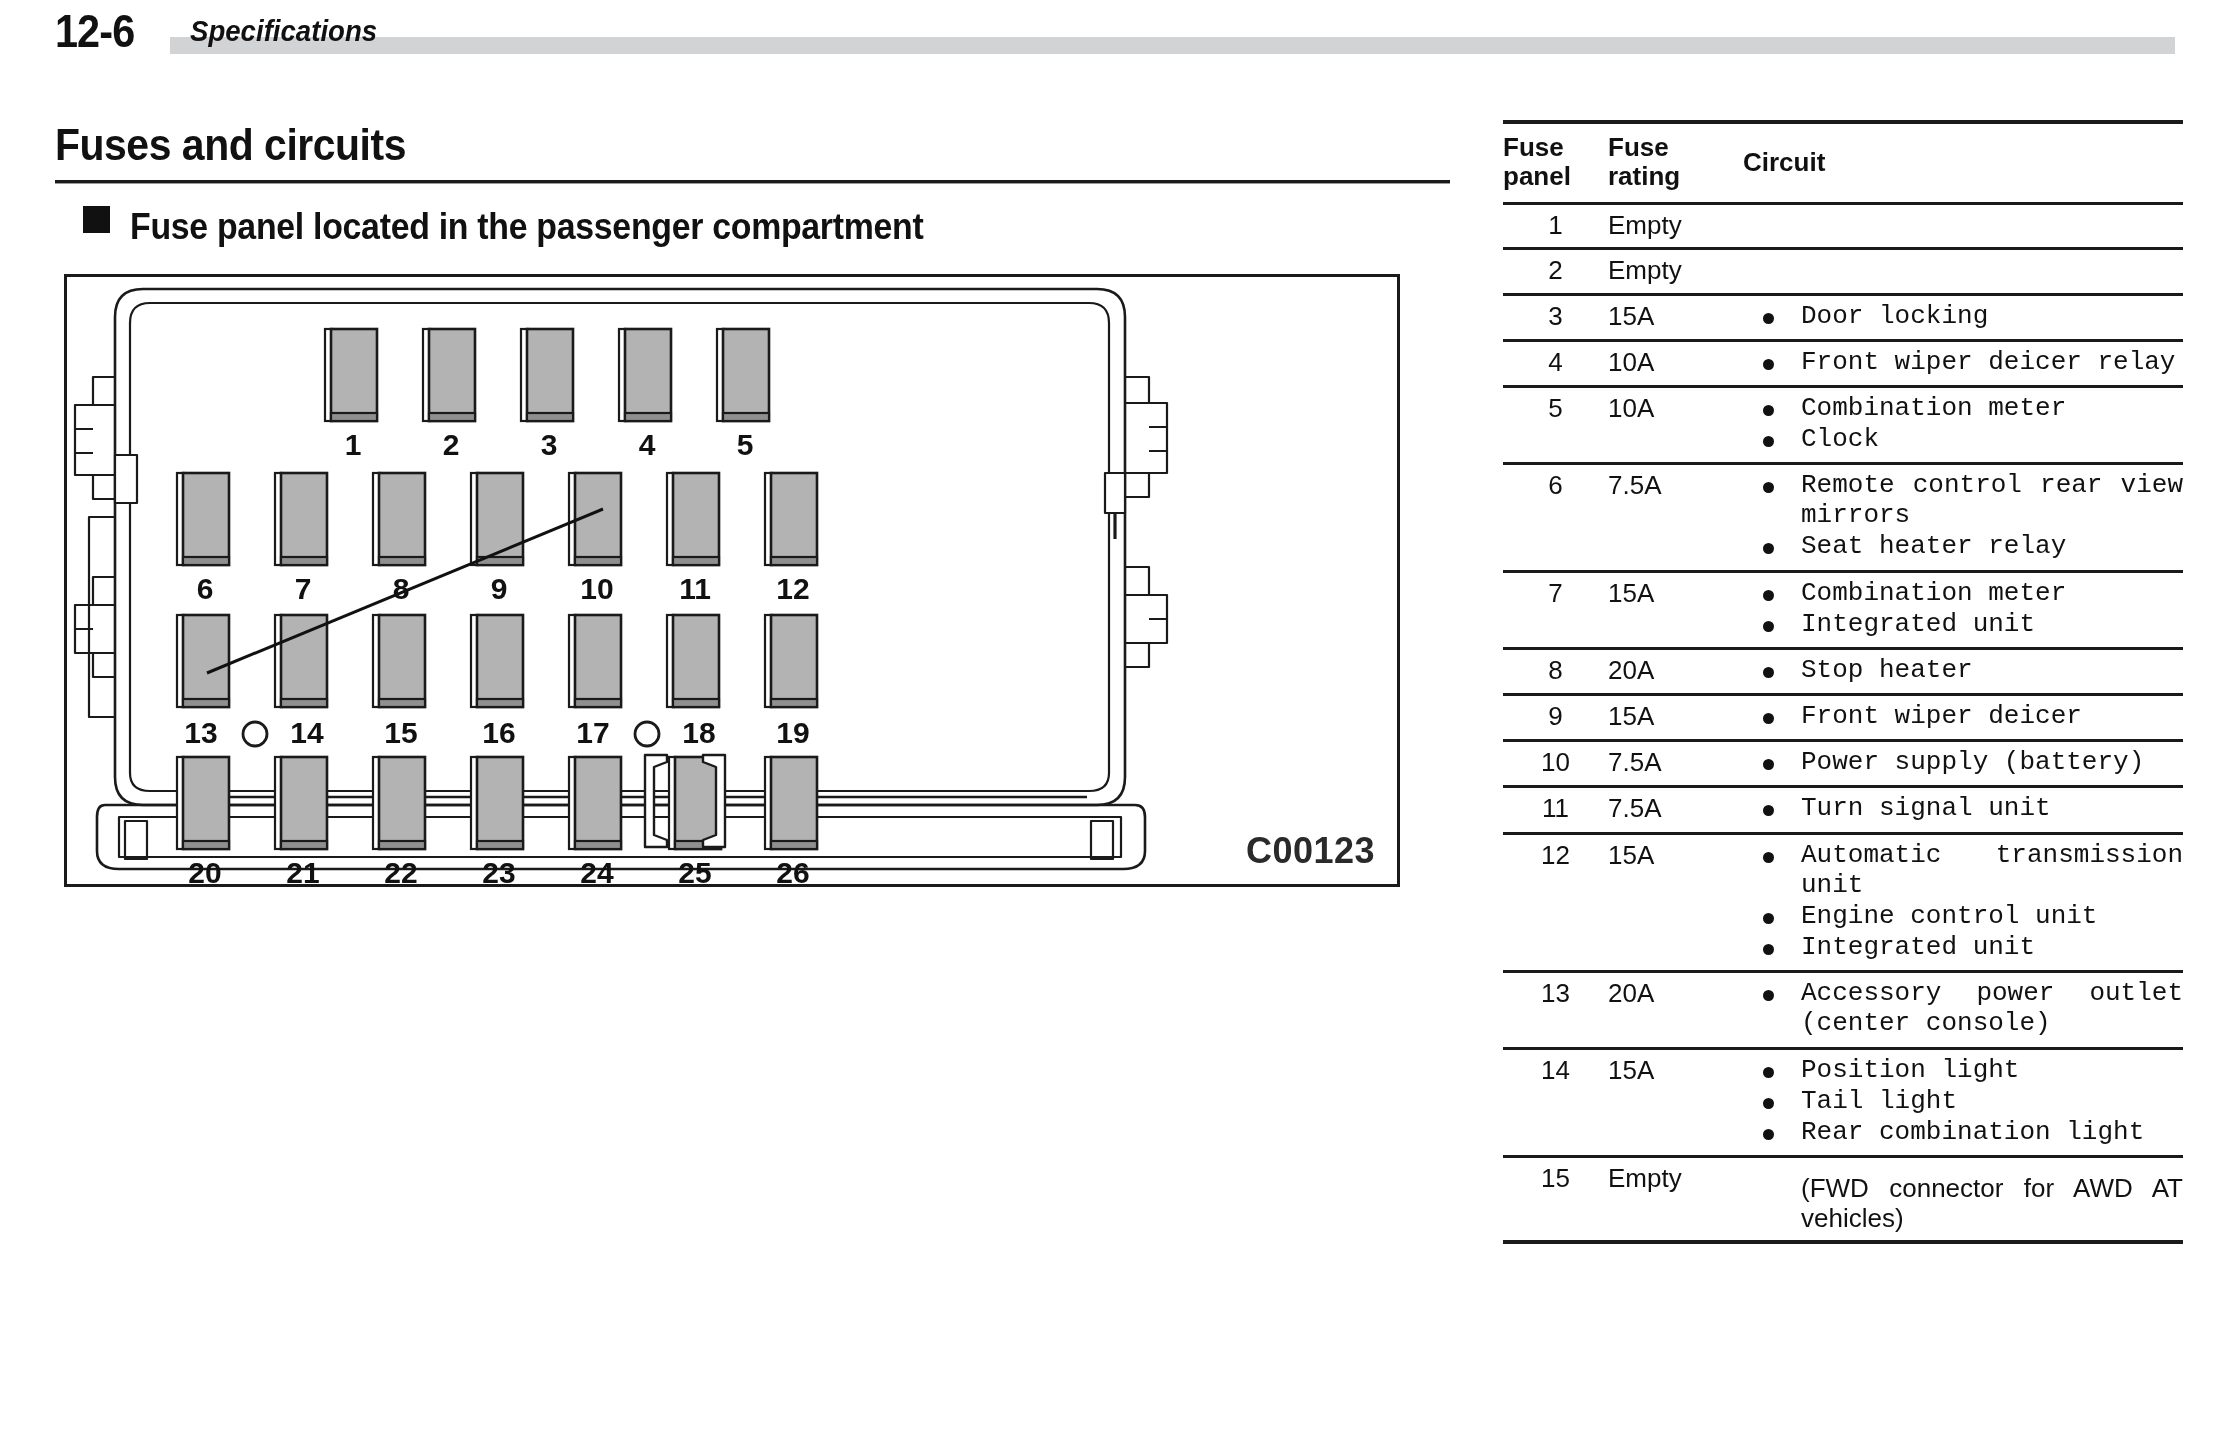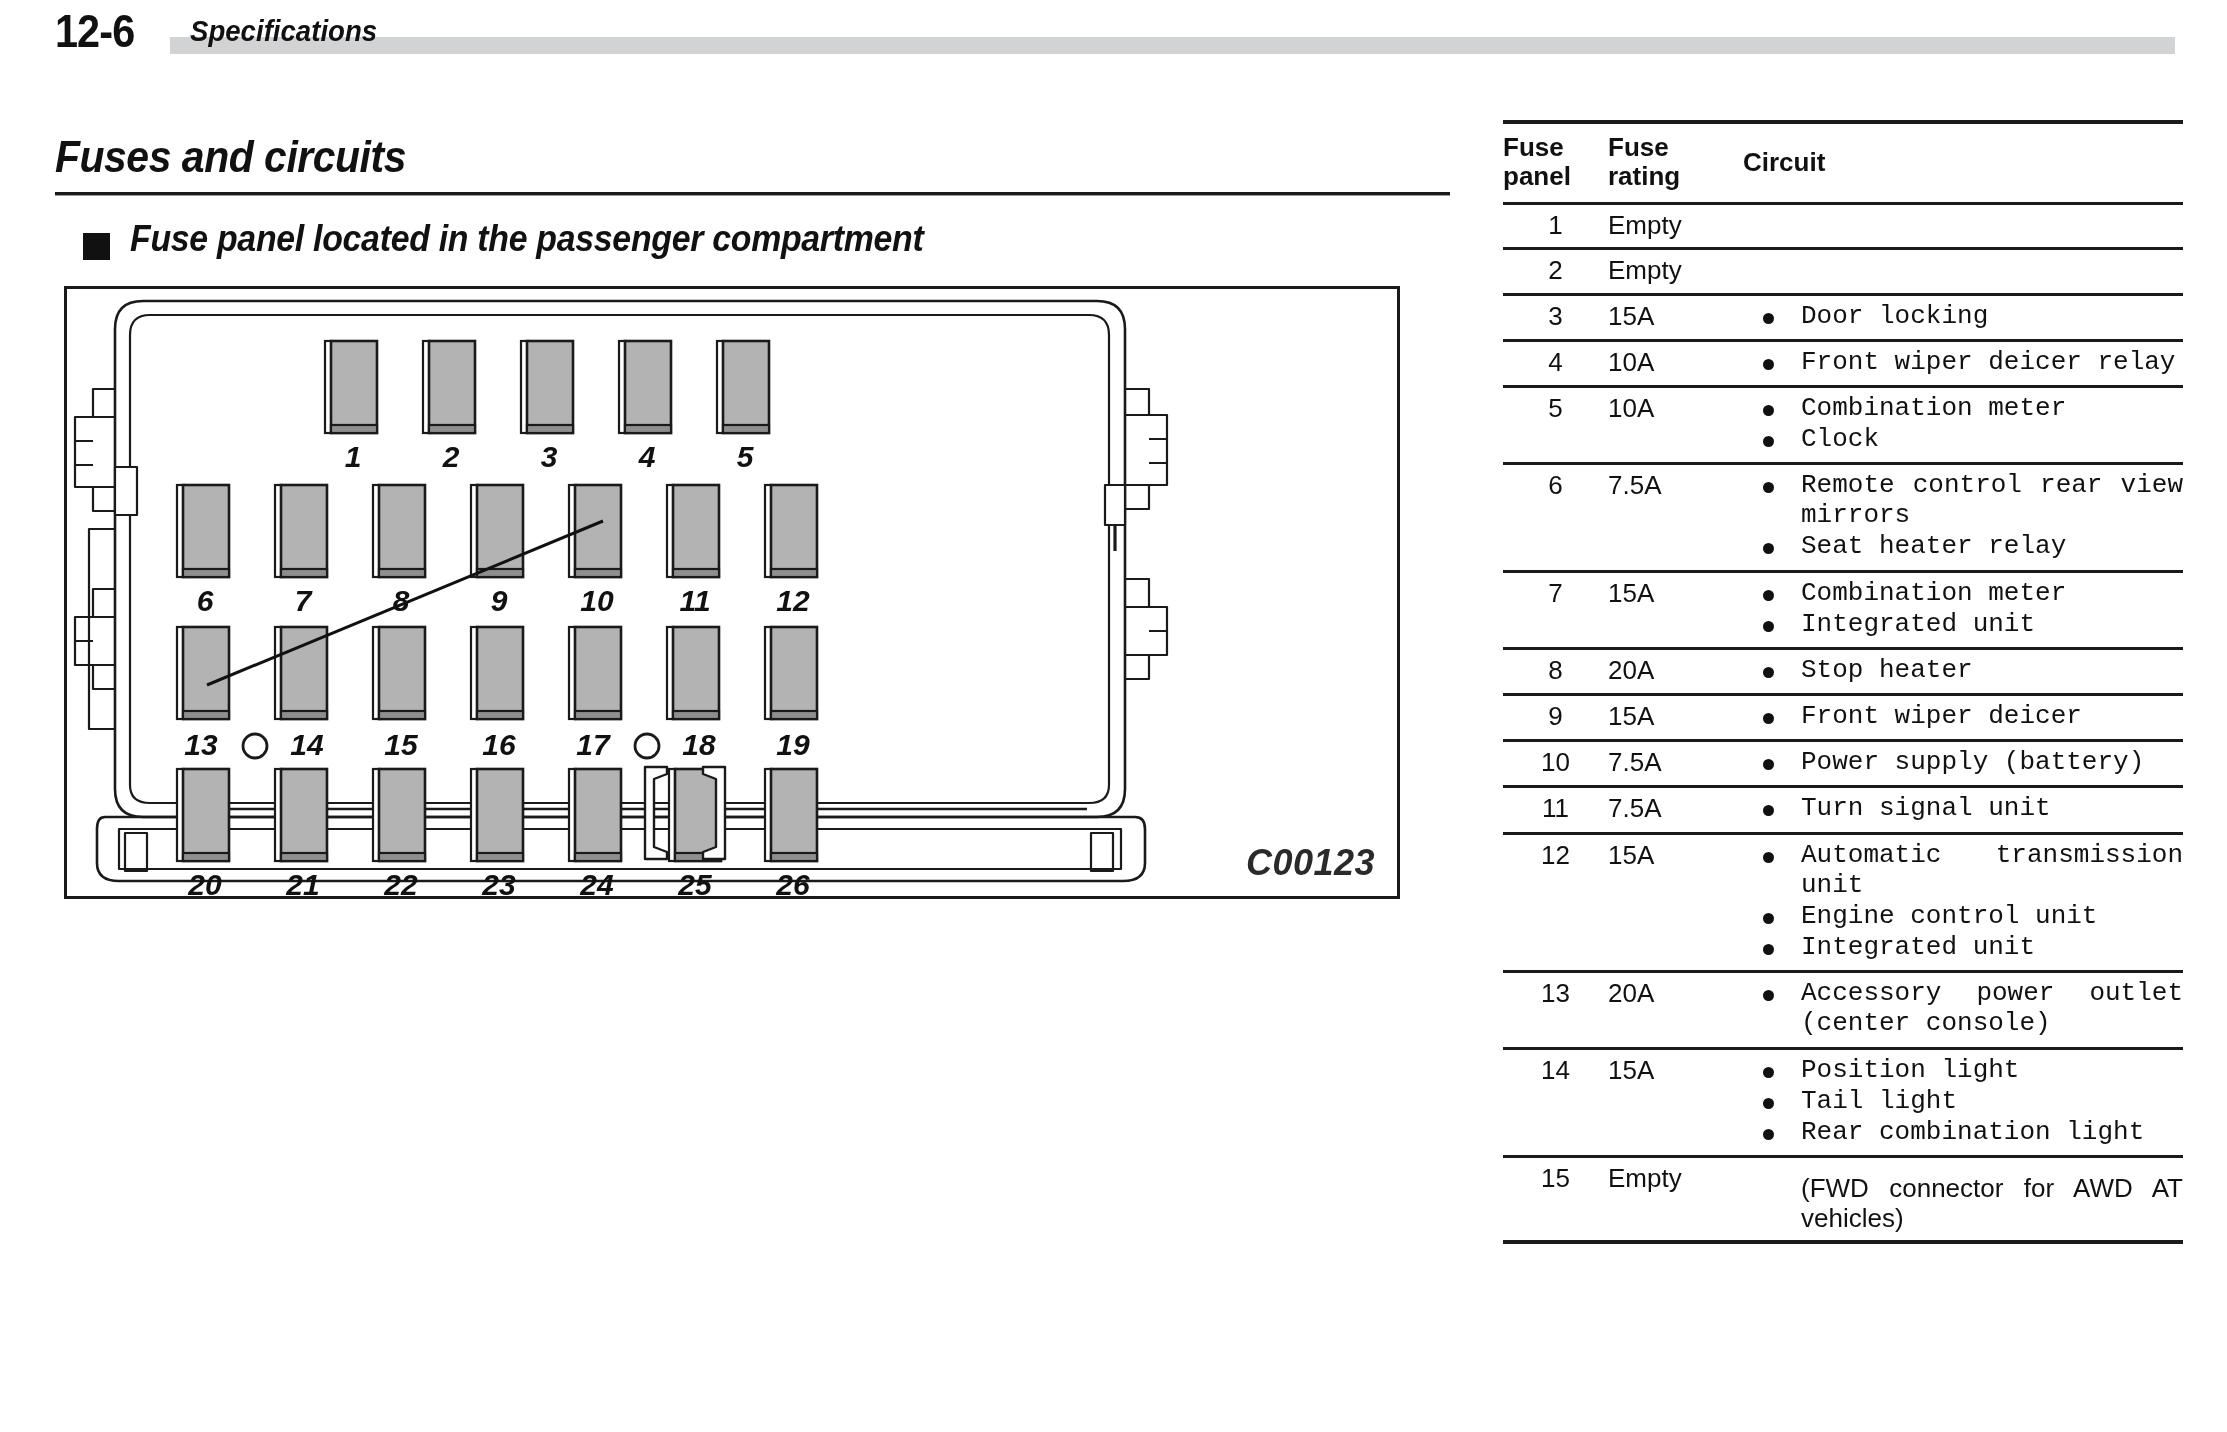--- a/index.html
+++ b/index.html
@@ -55,24 +55,23 @@
     font-weight: bold;
     font-style: italic;
     transform: scaleX(0.92);
     transform-origin: left top;
     color: #111;
   }
 
   
   #left-col {
     position: absolute;
-    left: 0; top: 16px;
+    left: 0; top: 4px;
     width: 1460px;
     height: 1198px;
-    font-style: italic;
   }
 
   #main-title {
     position: absolute;
     left: 55px;
     top: 116px;
     font-size: 44px;
     font-weight: bold;
     letter-spacing: -0.5px;
     transform: scaleX(0.93);
@@ -87,21 +86,21 @@
     height: 0;
     border-top: 3px solid #1a1a1a;
     border-bottom: 1px solid #9a9a9a;
   }
 
   #sub-title-row {
     position: absolute;
     left: 55px;
     top: 202px;
     display: flex;
-    align-items: flex-end;
+    align-items: flex-start;
     white-space: nowrap;
     padding-left: 28px;
   }
   #sub-bullet {
     width: 27px;
     height: 27px;
     background: #111;
     margin-right: 20px;
     flex: 0 0 auto;
   }

